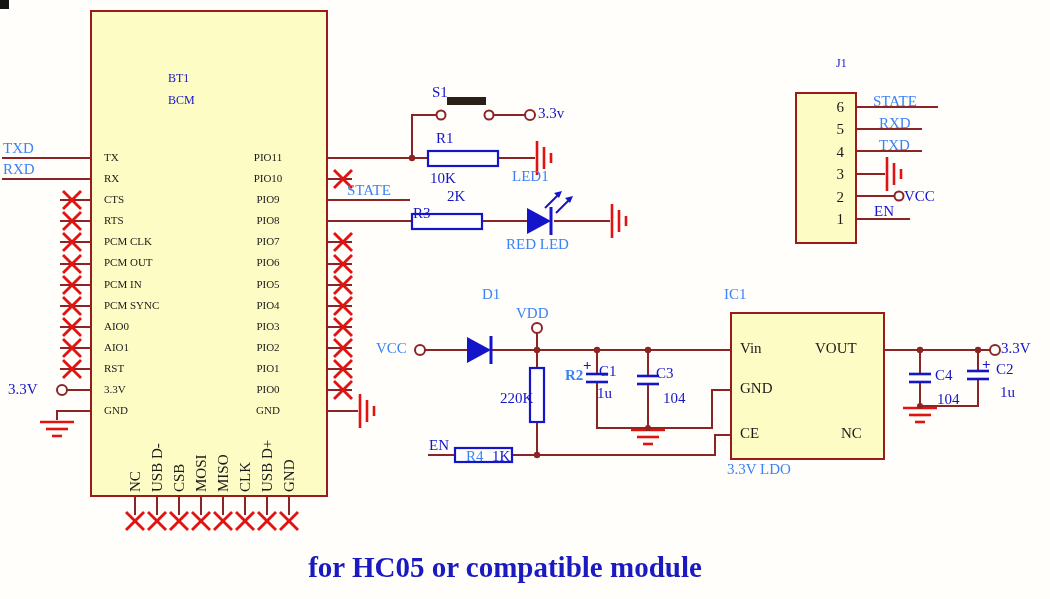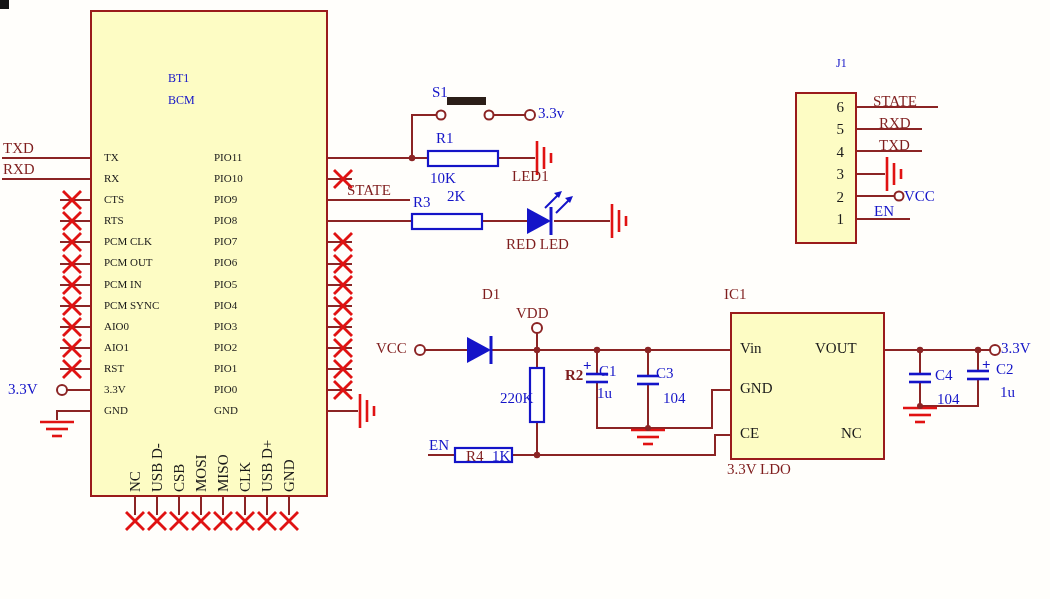--- a/index.html
+++ b/index.html
@@ -1,27 +1,27 @@
 <!DOCTYPE html>
 <html><head>
 <meta charset="utf-8">
 <style>
   * { margin:0; padding:0; box-sizing:border-box; }
   html,body { background:#ffffff; }
   .canvas { position:relative; width:1050px; height:599px; background:#fffefb; overflow:hidden;
             font-family:"Liberation Serif", serif; }
   .box { position:absolute; background:#fdfcc4; border:2px solid #9a1b1b; }
   svg.layer { position:absolute; left:0; top:0; }
-  .lbl { position:absolute; font-size:15px; color:#7f1d1d; white-space:nowrap; line-height:1; }
+  .lbl { position:absolute; font-size:15px; color:#3b82f6; white-space:nowrap; line-height:1; }
   .blue { color:#1414c8; }
   .blk  { color:#1a1a1a; }
   .big  { font-size:12px; }
   .pin-col { position:absolute; font-size:11px; color:#1a1a1a; z-index:5; }
   .pin-col > div { height:21.1px; line-height:21.1px; }
-  .pin-col.right { text-align:left; }
+  .pin-col.right { text-align:center; }
   .num-col { position:absolute; font-size:15px; color:#1a1a1a; text-align:right; z-index:5; }
   .num-col > div { height:22.4px; line-height:22.4px; }
   .vlabel { position:absolute; font-size:15px; color:#1a1a1a; width:80px; height:16px; line-height:16px;
             transform-origin:0 0; transform:rotate(-90deg); white-space:nowrap; z-index:5; }
   .title { position:absolute; left:0; top:551px; width:1010px; text-align:center;
            font-size:29px; font-weight:bold; color:#1a1ac0; }
   .corner { position:absolute; left:0; top:0; width:9px; height:9px; background:#141414; }
   .lbl, .title { z-index:6; }
 </style>
 </head>
@@ -263,21 +263,21 @@
   <div class="lbl" style="left:3px; top:141px;">TXD</div>
   <div class="lbl" style="left:3px; top:162px;">RXD</div>
   <div class="lbl blue" style="left:8px; top:382px;">3.3V</div>
 
   <div class="lbl" style="left:347px; top:183px;">STATE</div>
   <div class="lbl blue" style="left:432px; top:85px;">S1</div>
   <div class="lbl blue" style="left:436px; top:131px;text-align:center;">R1</div>
   <div class="lbl blue" style="left:430px; top:171px;">10K</div>
   <div class="lbl blue" style="left:538px; top:106px;">3.3v</div>
   <div class="lbl" style="left:512px; top:169px;">LED1</div>
-  <div class="lbl blue" style="left:413px; top:195px;">R3</div>
+  <div class="lbl blue" style="left:413px; top:206px;">R3</div>
   <div class="lbl blue" style="left:447px; top:189px;">2K</div>
   <div class="lbl" style="left:506px; top:237px;">RED LED</div>
 
   <div class="lbl" style="left:482px; top:287px;">D1</div>
   <div class="lbl" style="left:376px; top:341px;">VCC</div>
   <div class="lbl" style="left:516px; top:306px;">VDD</div>
   <div class="lbl" style="left:565px; top:368px;font-weight:bold;">R2</div>
   <div class="lbl blue" style="left:500px; top:391px;">220K</div>
   <div class="lbl blue" style="left:583px; top:358px; font-weight:bold;">+</div>
   <div class="lbl blue" style="left:599px; top:364px;">C1</div>
@@ -311,15 +311,16 @@
     <div>3</div>
     <div>2</div>
     <div>1</div>
   </div>
   <div class="lbl" style="left:873px; top:94px;">STATE</div>
   <div class="lbl" style="left:879px; top:116px;">RXD</div>
   <div class="lbl" style="left:879px; top:138px;">TXD</div>
   <div class="lbl blue" style="left:904px; top:189px;">VCC</div>
   <div class="lbl blue" style="left:874px; top:204px;">EN</div>
 
+  <div class="title">for HC05 or compatible module</div>
 
   <div class="corner"></div>
 </div>
 
 </body></html>

